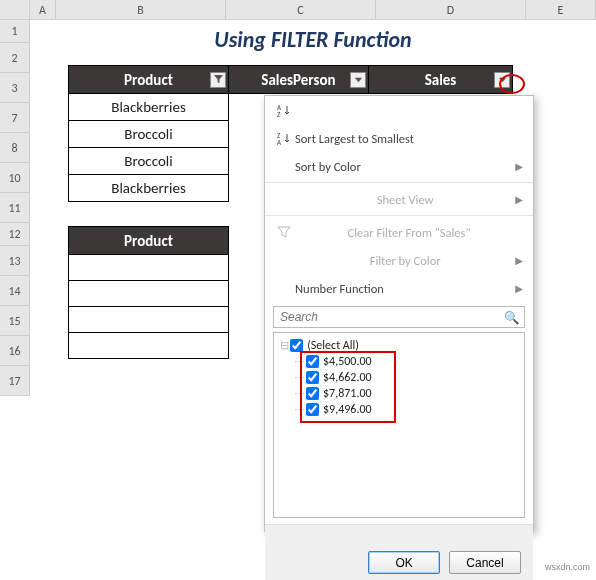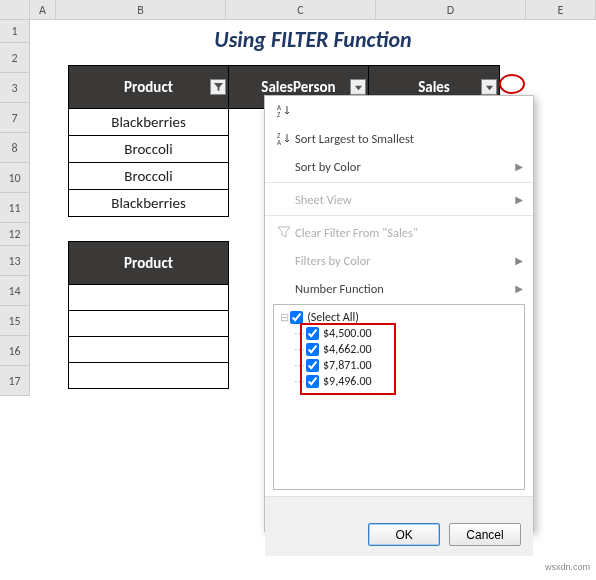--- a/index.html
+++ b/index.html
@@ -16,27 +16,27 @@
 }
 .col-headers { display: flex; height: 20px; background: #e6e6e6; border-bottom: 1px solid #ccc; }
 .col-headers .ch { text-align: center; font-size: 12px; color: #555; border-right: 1px solid #ccc; display:flex;align-items:center;justify-content:center;}
 .row-headers { position:absolute; left:0; top:20px; width:30px; }
 .row-headers .rh { height:30px; font-size:12px; color:#555; background:#e6e6e6; border-right:1px solid #ccc; border-bottom:1px solid #ccc; display:flex;align-items:center;justify-content:center;}
 .row-headers .rh.first{height:23px;}
 .grid { position:absolute; left:30px; top:20px; right:0; bottom:0; }
 .grid td { padding:0;}
 .title { font-family: 'Calibri', sans-serif; font-size:22px; font-style:italic; font-weight:bold; color:#203864; text-align:center; padding:6px 15px;}
 .tbl { border-collapse:collapse; }
-.tbl th { background:#3b3838; color:#fff; font-weight:bold; padding:12px 8px; border:1.5px solid #000; position:relative; font-size:15px;height:28px;}
+.tbl th { background:#3b3838; color:#fff; font-weight:bold; padding:4px 8px; border:1.5px solid #000; position:relative; font-size:15px;height:28px;}
 .tbl td { border:1.5px solid #000; padding:4px 10px; font-size:15px; height:26px; background:#fff;}
 .fbtn { position:absolute; right:2px; top:50%; transform:translateY(-50%); width:16px; height:16px; background:#f0f0f0; border:1px solid #888; display:flex;align-items:center;justify-content:center;}
 .fbtn svg{width:9px;height:9px;}
 .menu { position:absolute; left:264px; top:95px; width:270px; height:437px; background:#fff; border:1px solid #bfbfbf; box-shadow:3px 3px 8px rgba(0,0,0,0.25); font-size:12.5px;}
 .menu-item { display:flex; align-items:center; height:28px; padding:0 10px 0 8px; color:#444; cursor:pointer;}
-.menu-item.dis { color:#b0b0b0; cursor:default;}
+.menu-item.dis { color:#b0b0b0; cursor:default;text-align:center;}
 .menu-item .icon { width:22px; display:flex; align-items:center; justify-content:center; }
 .menu-item .lbl { flex:1; }
 .menu-item .chev { color:#888; font-size:10px; }
 .menu-sep { height:1px; background:#e5e5e5; margin:2px 0; }
 .searchwrap { margin:4px 8px; position:relative; }
 .searchwrap input { width:100%; padding:3px 22px 3px 6px; border:1px solid #bbb; font-size:12px; color:#888; font-style:italic;}
 .searchwrap .mag { position:absolute; right:5px; top:4px; color:#999; }
 .treebox { margin:2px 8px 6px 8px; border:1px solid #bbb; height:186px; padding:4px 2px; overflow:hidden; position:relative;}
 .tree-item { display:flex; align-items:center; padding:1px 0 1px 4px; font-size:12px;}
 .tree-item .dotted{ color:#bbb; font-size:11px; margin-right:1px;}
@@ -92,21 +92,21 @@
             </span>
       </th>
       <th style="width:140px">
         <span>SalesPerson</span>
         <span class="fbtn">
               <svg viewBox="0 0 10 10">
                 <polygon points="1,3 9,3 5,8" fill="#555"></polygon>
               </svg>
             </span>
       </th>
-      <th style="width:131px">
+      <th style="width:144px">
         <span>Sales</span>
         <span class="fbtn">
               <svg viewBox="0 0 10 10">
                 <polygon points="1,3 9,3 5,8" fill="#555"></polygon>
               </svg>
             </span>
       </th>
     </tr>
     <tr>
           <td style="text-align:center">Blackberries</td>
@@ -190,27 +190,31 @@
   <div class="menu-item dis">
     <span class="icon">
         <svg width="14" height="14" viewBox="0 0 14 14">
           <path d="M1 2h12L9 7v5l-4-2V7z" fill="none" stroke="#bbb"></path>
         </svg>
       </span>
     <span class="lbl">Clear Filter From "Sales"</span>
   </div>
   <div class="menu-item dis">
     <span class="icon"></span>
-    <span class="lbl">Filters by Color</span>
+    <span class="lbl">Filter by Color</span>
     <span class="chev">▶</span>
   </div>
   <div class="menu-item">
     <span class="icon"></span>
     <span class="lbl">Number Function</span>
     <span class="chev">▶</span>
+  </div>
+  <div class="searchwrap">
+    <input type="text" placeholder="Search" style="">
+    <span class="mag">🔍</span>
   </div>
   <div class="treebox">
     <div class="tree-item">
       <span class="dotted">⊟</span>
         <input type="checkbox" checked="" style="">
         <span>(Select All)</span>
     </div>
     <div class="tree-item" style="padding-left:18px">
         <span class="dotted">⋯</span>
         <input type="checkbox" checked="" style="">

